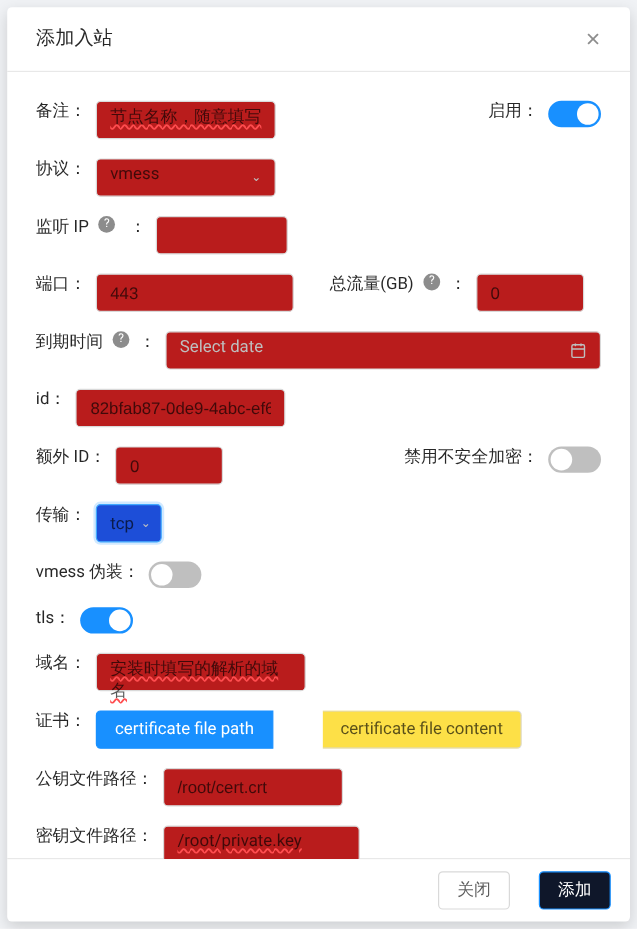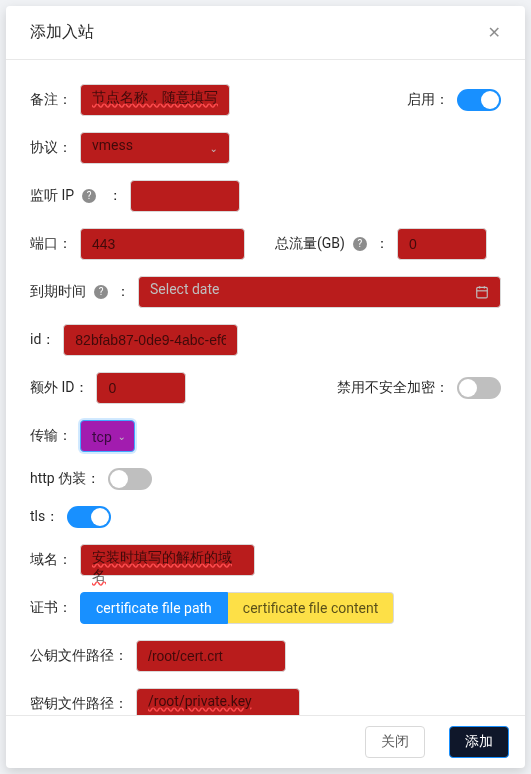--- a/index.html
+++ b/index.html
@@ -39,21 +39,21 @@
   cursor: pointer;
   line-height: 1;
 }
 .modal-body {
   flex: 1;
   padding: 24px;
   overflow-y: auto;
 }
 .row {
   display: flex;
-  align-items: center;
+  align-items: flex-start;
   margin-bottom: 16px;
   gap: 8px;
 }
 .label {
   color: rgba(0,0,0,0.85);
   white-space: nowrap;
 }
 .help {
   display: inline-flex;
   align-items: center;
@@ -110,20 +110,21 @@
   position: absolute;
   top: 2px;
   width: 18px; height: 18px;
   background: #fff;
   border-radius: 50%;
 }
 .switch.on .handle { right: 2px; }
 .switch.off .handle { left: 2px; }
 .seg {
   display: flex;
+  gap: 41px;
 }
 .seg-btn {
   height: 32px;
   padding: 0 15px;
   border: 1px solid #d9d9d9;
   background: #fde047;
   color: rgba(0,0,0,0.65);
   font-size: 14px;
   cursor: pointer;
   display: flex;
@@ -136,21 +137,21 @@
   border-color: #1890ff;
   color: #fff;
 }
 .select-small {
   border: 1px solid #40a9ff;
   border-radius: 4px;
   height: 32px;
   padding: 6px 22px 4px 11px;
   position: relative;
   color: rgba(0,0,0,0.65);
-  background: #a21caf;
+  background: #1d4ed8;
   display: inline-flex;
   align-items: center;
   cursor: pointer;
   box-shadow: 0 0 0 2px rgba(24,144,255,0.2);
 }
 .select-small .arrow {
   position: absolute;
   right: 8px;
   top: 50%;
   transform: translateY(-50%);
@@ -264,21 +265,21 @@
 
     <div class="row">
       <span class="label">传输：</span>
       <span class="select-small">
         <span>tcp</span>
         <span class="arrow">⌄</span>
       </span>
     </div>
 
     <div class="row">
-      <span class="label">http 伪装：</span>
+      <span class="label">vmess 伪装：</span>
       <span class="switch off">
           <span class="handle"></span>
         </span>
     </div>
 
     <div class="row">
       <span class="label">tls：</span>
       <span class="switch on">
           <span class="handle"></span>
         </span>

